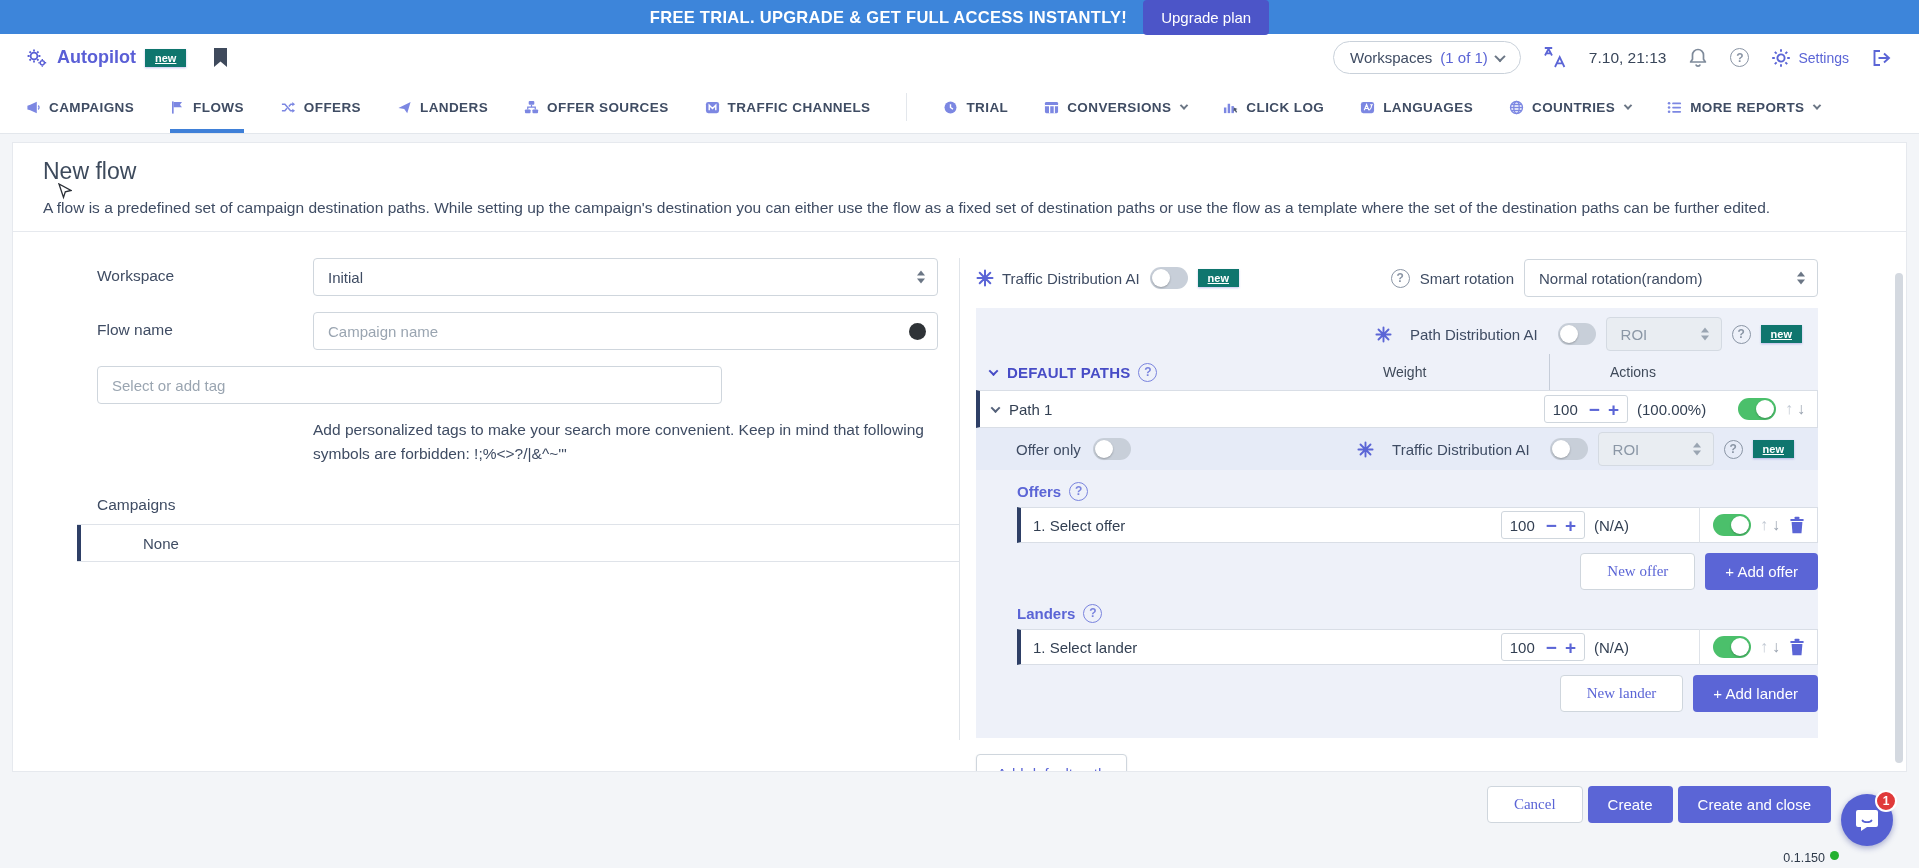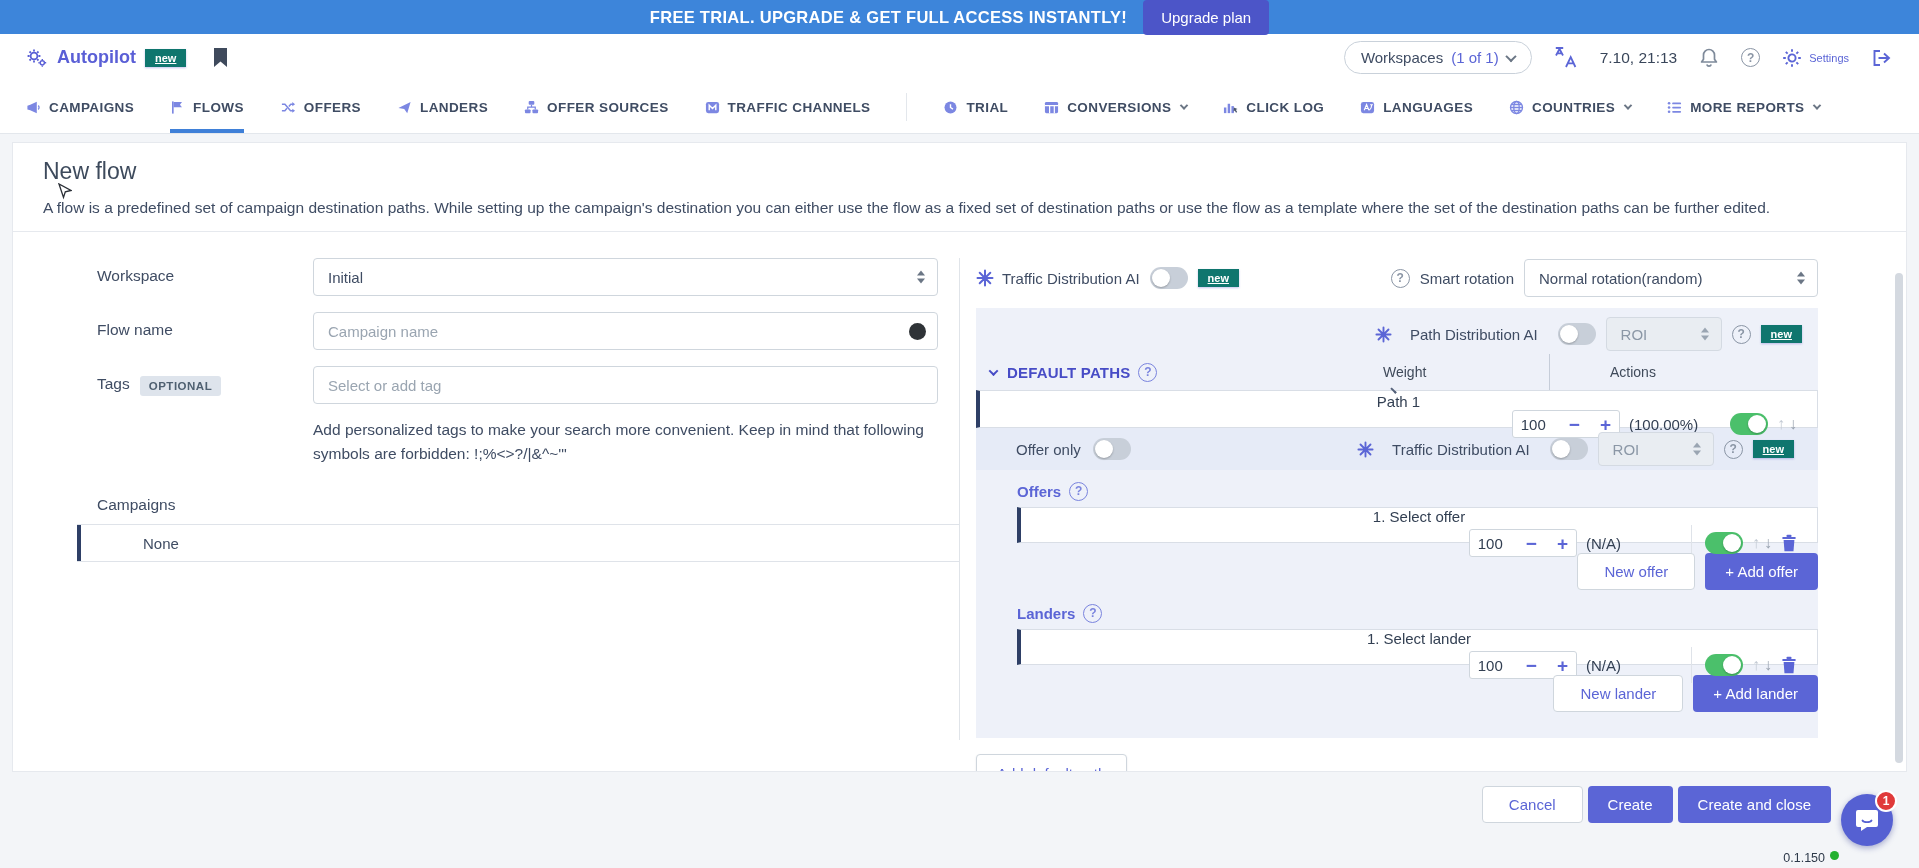--- a/index.html
+++ b/index.html
@@ -17,21 +17,21 @@
   .logo-name { color:#5a5fd6; font-size:18px; font-weight:bold; }
   .pill-badge { background:#0f766e; color:#fff; font-size:11px; font-weight:bold; padding:3px 10px; border-radius:0; box-shadow:0 1px 2px rgba(90,80,200,.35);text-decoration:underline; }
   .bookmark { margin-left:26px; display:flex; }
   .hdr-right { margin-left:auto; display:flex; align-items:center; gap:22px; }
   .ws-pill { display:flex; align-items:center; gap:8px; border:1px solid #c9d1da; border-radius:18px; padding:7px 16px; font-size:15px; cursor:pointer; background:#fff; }
   .ws-count { color:#5b65d6; }
   .chev { width:8px; height:8px; border-right:2px solid #6b7685; border-bottom:2px solid #6b7685; transform:rotate(45deg) translate(-1px,-1px); display:inline-block; }
   .hdr-time { font-size:15.5px; color:#39465a; }
   .qmark { width:19px; height:19px; border:1.6px solid #8a95a5; border-radius:50%; color:#8a95a5; font-size:12px; font-weight:bold; display:inline-flex; align-items:center; justify-content:center; flex:none; }
   .qmark.purple { border-color:#7a84de; color:#7a84de; }
-  .settings-wrap { display:flex; align-items:center; gap:7px; color:#5b65d6; font-size:11px; cursor:pointer; }
+  .settings-wrap { display:flex; align-items:center; gap:7px; color:#5b65d6; font-size:14px; cursor:pointer; }
 
   
   .nav { height:53px; background:#fff; border-bottom:1px solid #e3e7ec; display:flex; align-items:stretch; padding:0 26px; gap:36px; }
   .nav-item { display:flex; align-items:center; gap:8px; font-size:13.5px; font-weight:600; letter-spacing:.4px; color:#3f4c63; border-bottom:4px solid transparent; padding-top:4px; cursor:pointer; white-space:nowrap; }
   .nav-item.active { border-bottom-color:#3f80d8; }
   .nav-sep { width:1px; background:#e3e7ec; margin:12px 0; }
   .nav-item .chev { width:6px; height:6px; margin-left:2px; }
 
   
   .card { margin:8px 12px 0; background:#fff; border:1px solid #e6e9ee; height:630px; position:relative; overflow:hidden; }
@@ -80,42 +80,42 @@
 
   .panel { margin-top:10px; background:#eef1f9; padding:6px 0 16px; }
   .pathai-row { display:flex; align-items:center; justify-content:flex-end; gap:10px; height:40px; padding:0 16px; }
   .paths-hdr { display:flex; align-items:center; height:36px; padding:0 0 0 14px; }
   .dp-label { display:flex; align-items:center; gap:8px; font-size:15px; font-weight:bold; color:#474cc6; letter-spacing:.2px; }
   .dp-label .chev { border-color:#474cc6; width:7px; height:7px; margin-right:2px; }
   .weight-hdr { margin-left:auto; width:166px; font-size:14px; color:#3f4a5a; }
   .hdr-vline { width:1px; align-self:stretch; background:#c6cdd9; }
   .actions-hdr { width:268px; padding-left:60px; font-size:14px; color:#3f4a5a; }
 
-  .path-row, .item-row { background:#fff; border:1px solid #d9dee6; border-left:4px solid #2e3f66; height:38px; display:flex; align-items:center; padding:0 20px; font-size:15px; color:#323f52;flex-direction:column; }
+  .path-row, .item-row { background:#fff; border:1px solid #d9dee6; border-left:4px solid #2e3f66; height:38px; display:flex; align-items:center; padding:0 12px; font-size:15px; color:#323f52; }
   .path-row .chev { width:7px; height:7px; border-color:#55627a; margin-right:10px; }
   .row-cluster { margin-left:auto; display:flex; align-items:center; gap:9px; }
-  .weight-box { border:1px solid #cfd6dd; border-radius:3px; background:#fff; display:flex; align-items:center; height:28px; padding:0 8px; gap:20px;justify-content:flex-end; }
+  .weight-box { border:1px solid #cfd6dd; border-radius:3px; background:#fff; display:flex; align-items:center; height:28px; padding:0 8px; gap:8px;justify-content:flex-end; }
   .weight-val { font-size:15px; min-width:28px; }
   .pm { color:#5b65d6; font-size:19px; font-weight:bold; line-height:1; cursor:pointer; }
   .pct { font-size:15px; min-width:92px; }
   .arrows { display:flex; gap:4px; font-size:16px; }
   .arr-up { color:#c3cad4; cursor:pointer; }
   .arr-dn { color:#9aa3b0; cursor:pointer; }
   .cluster-div { width:1px; height:36px; background:#dfe3e9; margin:0 4px; }
 
   .offeronly-row { background:#e6ebf7; height:42px; display:flex; align-items:center; padding:0 24px 0 40px; margin-bottom:8px; }
   .offeronly-row .right-side { margin-left:auto; display:flex; align-items:center; gap:10px; }
   .oo-label { font-size:15px; margin-right:12px; }
 
   .section { margin-left:41px; }
   .sec-hdr { display:flex; align-items:center; gap:8px; height:26px; margin-bottom:3px; }
   .sec-title { color:#5b65d6; font-size:15px; font-weight:bold; }
   .item-row { height:36px; }
   .btn-row { display:flex; justify-content:flex-end; gap:10px; margin:10px 0 10px; }
-  .btn-white { background:#fff; border:1px solid #cfd6dd; color:#5b65d6; font-size:15px; padding:9px 26px; border-radius:4px; cursor:pointer; font-family:Liberation Sans, sans-serif; }
+  .btn-white { background:#fff; border:1px solid #cfd6dd; color:#5b65d6; font-size:15px; padding:9px 26px; border-radius:4px; cursor:pointer; font-family:Liberation Serif, serif; }
   .btn-purple { background:#5b65d6; border:none; color:#fff; font-size:15px; padding:9px 20px; border-radius:4px; cursor:pointer; font-family:inherit; }
   .add-path-btn { margin-top:16px; background:#fff; border:1px solid #cfd6dd; color:#5b65d6; font-size:15px; padding:10px 20px; border-radius:4px; box-shadow:0 1px 2px rgba(40,60,90,.12); cursor:pointer; font-family:inherit; }
 
   .scroll-track { position:absolute; right:3px; top:130px; bottom:8px; width:8px; }
   .scroll-thumb { position:absolute; right:0; top:0; width:8px; height:100%; background:#d4d9e0; border-radius:4px; }
 
   
   .footer { display:flex; justify-content:flex-end; gap:5px; margin:14px 88px 0 0; }
   .chat-fab { position:absolute; right:26px; bottom:22px; width:52px; height:52px; border-radius:50%; background:#5560d2; display:flex; align-items:center; justify-content:center; cursor:pointer; box-shadow:0 2px 6px rgba(40,50,140,.4); }
   .chat-badge { position:absolute; top:-4px; right:-4px; background:#e03a3a; color:#fff; border:2px solid #fff; width:22px; height:22px; border-radius:50%; font-size:12px; font-weight:bold; display:flex; align-items:center; justify-content:center; }
@@ -328,24 +328,20 @@
         </div>
       </div>
       <div class="f-row">
         <div class="f-label">Flow name</div>
         <div class="inp">
           <input placeholder="Campaign name" style="">
           <span class="name-dot"></span>
         </div>
       </div>
       <div class="f-row">
-        <div class="f-label">
-          <span>Tags</span>
-          <span class="opt-badge">OPTIONAL</span>
-        </div>
         <div class="inp">
           <input placeholder="Select or add tag" style="">
         </div>
       </div>
       <div class="tags-help">Add personalized tags to make your search more convenient. Keep in mind that following symbols are forbidden: !;%&lt;&gt;?/|&amp;^~'"</div>
       <div class="campaigns">
         <div class="campaigns-label">Campaigns</div>
         <div class="campaigns-box">
           <div class="none-row">
             <span>None</span>

